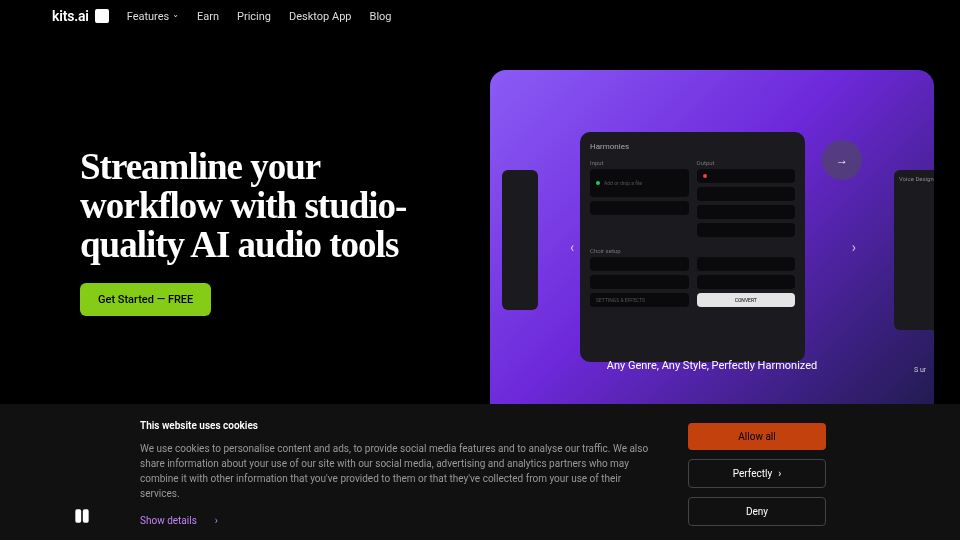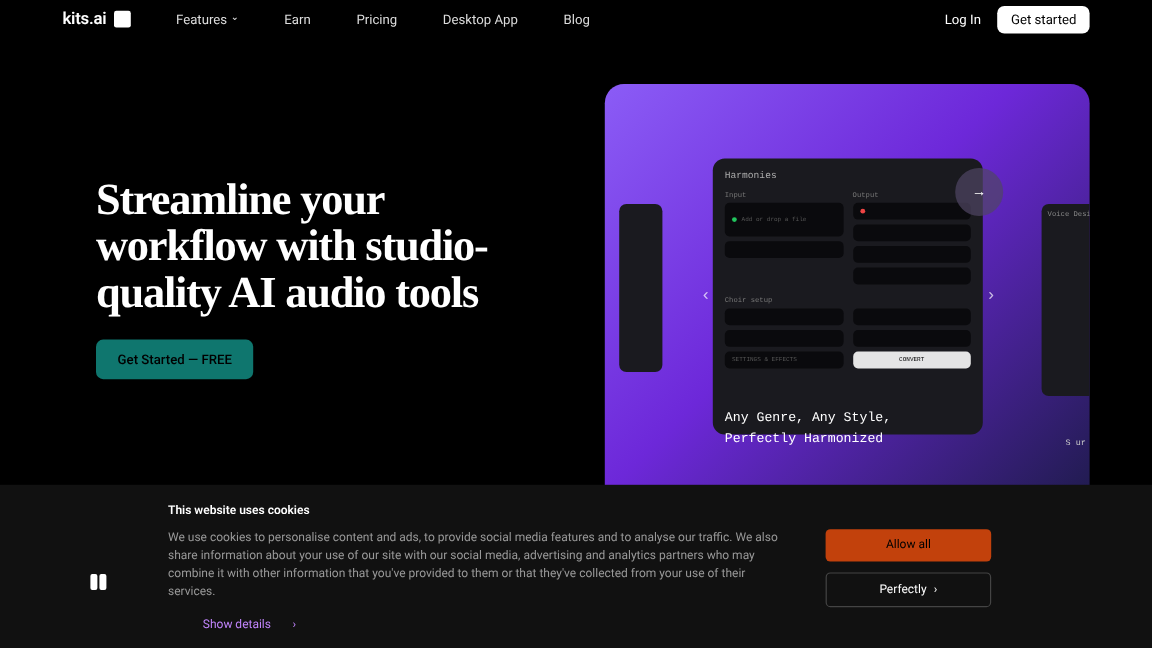--- a/index.html
+++ b/index.html
@@ -16,38 +16,37 @@
       display: flex;
       align-items: center;
       justify-content: space-between;
       padding: 10px 52px;
       height: 32px;
     }
     .nav-left { display: flex; align-items: center; gap: 18px; }
     .logo { display: flex; align-items: center; gap: 6px; font-weight: 600; font-size: 14px; letter-spacing: -0.2px; }
     .logo-icon { width: 14px; height: 14px; background: #fff; border-radius: 2px; position: relative; }
     .nav-links { display: flex; gap: 18px; font-size: 11px; }
-    .nav-item { cursor: pointer; color: #ddd; display: flex; align-items: flex-start; gap: 3px; margin-left: 20px; }
+    .nav-item { cursor: pointer; color: #ddd; display: flex; align-items: flex-start; gap: 3px; }
     .nav-right { display: flex; align-items: center; gap: 14px; font-size: 11px; }
     .btn-primary { background: #fff; color: #000; padding: 5px 11px; border-radius: 6px; cursor: pointer; font-size: 11px; }
     .hero { display: flex; padding: 38px 52px 0 80px; gap: 30px; }
     .hero-left { flex: 0 0 380px; padding-top: 78px; }
     .hero-title { font-size: 37px; font-weight: 600; line-height: 1.05; letter-spacing: -1px; margin-bottom: 18px; font-family: Georgia, serif; }
     .hero-subtitle { font-size: 13px; line-height: 1.5; color: #ddd; max-width: 230px; margin-bottom: 20px; }
-    .btn-cta { background: #0f766e; color: #000; padding: 10px 18px; border-radius: 6px; font-size: 11px; font-weight: 500; display: inline-block; cursor: pointer; }
+    .btn-cta { background: #84cc16; color: #000; padding: 10px 18px; border-radius: 6px; font-size: 11px; font-weight: 500; display: inline-block; cursor: pointer; }
     .hero-right { flex: 1; position: relative; }
     .carousel-container {
-      width: 404px;
+      width: 444px;
       height: 354px;
       background: linear-gradient(135deg, #8b5cf6 0%, #6d28d9 45%, #1e1b4b 100%);
       border-radius: 16px;
       position: relative;
       overflow: hidden;
       margin-left: auto;
-      font-family: Liberation Mono, monospace;
     }
     .product-window {
       position: absolute;
       top: 62px;
       left: 90px;
       width: 225px;
       height: 230px;
       background: #1a1a1f;
       border-radius: 10px;
       padding: 10px;
@@ -105,21 +104,21 @@
       cursor: pointer;
       padding: 6px;
     }
     .carousel-arrow-left { left: 74px; }
     .carousel-arrow-right { right: 72px; }
     .carousel-caption {
       position: absolute;
       bottom: 50px;
       left: 0;
       right: 0;
-      text-align: left;
+      text-align: center;
       font-size: 11px;
       color: #fff;
       line-height: 1.5;
       padding: 0 100px;
       margin-top: 40px;
     }
     .side-caption { position: absolute; right: -20px; bottom: 50px; font-size: 7px; color: #ccc; width: 40px; }
     .logo-strip {
       position: absolute;
       left: 0;
@@ -136,28 +135,28 @@
     .logo-item.italic { font-style: italic; font-family: cursive; font-weight: 400; }
     .cookie-banner {
       position: absolute;
       bottom: 0;
       left: 0;
       right: 0;
       background: #111;
       padding: 16px 52px 14px 52px;
       display: flex;
       gap: 28px;
-      align-items: center;
+      align-items: flex-end;
     }
     .cookie-logo { width: 60px; display: flex; align-items: center; justify-content: center; margin-top: 24px; }
     .cookie-logo svg { width: 20px; height: 20px; }
     .cookie-text { flex: 1; max-width: 520px; }
     .cookie-title { font-size: 10px; font-weight: 600; margin-bottom: 10px; }
     .cookie-desc { font-size: 10px; line-height: 1.5; color: #999; margin-bottom: 14px; }
-    .show-details { display: flex; align-items: center; gap: 18px; color: #c084fc; font-size: 10px; cursor: pointer; margin-left: 29px; }
+    .show-details { display: flex; align-items: center; gap: 18px; color: #c084fc; font-size: 10px; cursor: pointer; }
     .cookie-buttons { display: flex; flex-direction: column; gap: 9px; width: 138px; }
     .cookie-btn { padding: 8px 0; text-align: center; border-radius: 4px; font-size: 10px; cursor: pointer; }
     .cookie-btn-allow { background: #c2410c; color: #000; }
     .cookie-btn-outline { border: 1px solid #444; color: #fff; display: flex; align-items: center; justify-content: center; gap: 6px; }
     .chevron { font-size: 8px; }
   </style>
 </head>
 <body>
 
 <div class="navbar">
@@ -170,24 +169,20 @@
       <div class="nav-item">
           <span>Features</span>
           <span class="chevron">⌄</span>
         </div>
       <div class="nav-item">Earn</div>
       <div class="nav-item">Pricing</div>
       <div class="nav-item">Desktop App</div>
       <div class="nav-item">Blog</div>
     </div>
   </div>
-  <div class="nav-right">
-    <div style="cursor:pointer;">Log In</div>
-    <div class="btn-primary">Get started</div>
-  </div>
 </div>
 
 <div class="hero">
   <div class="hero-left">
     <h1 class="hero-title">Streamline your workflow with studio-quality AI audio tools</h1>
     <div class="btn-cta">Get Started — FREE</div>
   </div>
   <div class="hero-right">
     <div class="carousel-container">
       <div class="product-side-left"></div>
@@ -273,14 +268,15 @@
       <span>Show details</span>
       <span>›</span>
     </div>
   </div>
   <div class="cookie-buttons">
     <div class="cookie-btn cookie-btn-allow">Allow all</div>
     <div class="cookie-btn cookie-btn-outline">
         <span>Perfectly</span>
         <span>›</span>
       </div>
+    <div class="cookie-btn cookie-btn-outline">Deny</div>
   </div>
 </div>
 
 </body></html>

